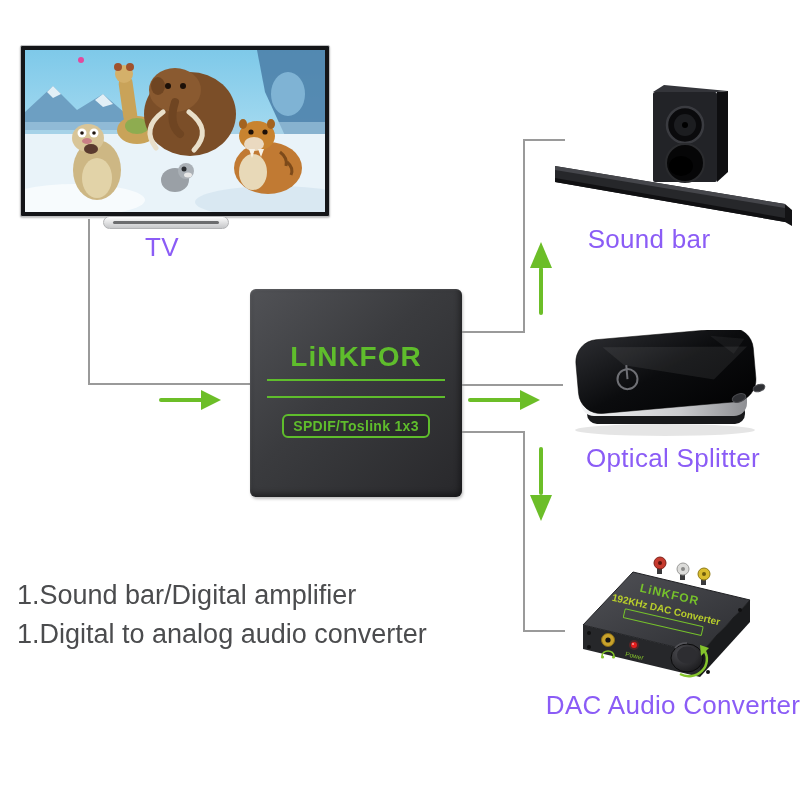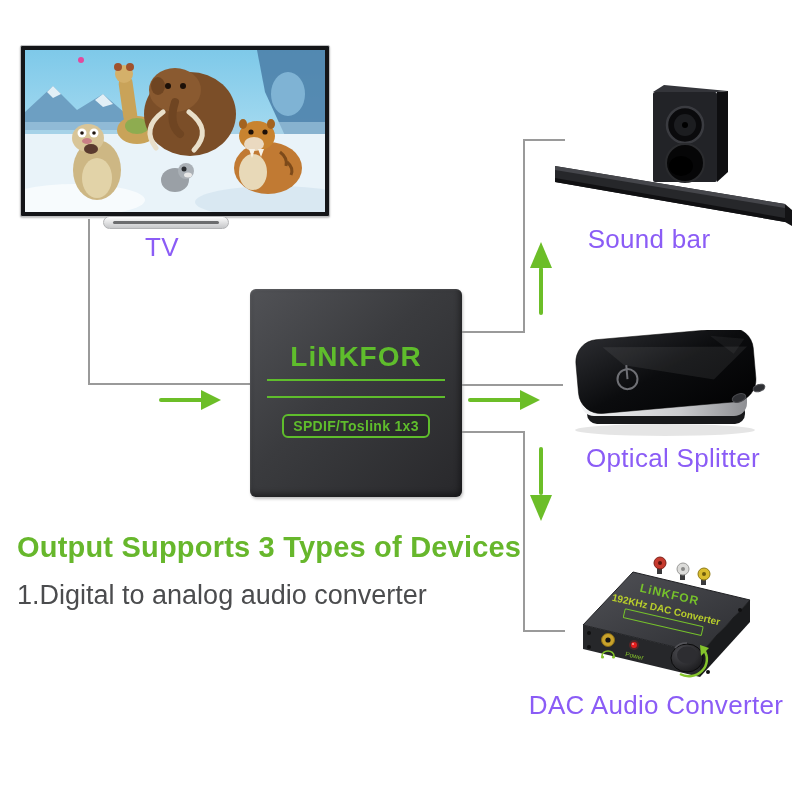--- a/index.html
+++ b/index.html
@@ -51,21 +51,21 @@
     margin-top:9px;border:2px solid #5fbd2c;color:#5fbd2c;font-size:14px;font-weight:bold;
     padding:2px 9px;border-radius:6px;letter-spacing:.3px;background:rgba(0,0,0,.15);
   }
   
   .info-heading{left:17px;top:531px;color:#67b72c;font-size:29px;font-weight:bold;letter-spacing:.2px;}
   .info-list{left:17px;top:576px;color:#4b4c4e;font-size:27px;line-height:39px;}
   .info-list .indent{padding-left:23px;}
   
   .lbl-soundbar{left:549px;top:224px;width:200px;}
   .lbl-bt{left:560px;top:443px;width:226px;}
-  .lbl-dac{left:528px;top:690px;width:256px;}
+  .lbl-dac{left:545px;top:690px;width:256px;}
   .lbl-tv{left:62px;top:232px;width:200px;}
 </style>
 </head>
 <body>
 
 <div class="canvas">
 
   <div class="abs tv-frame">
     <svg viewBox="0 0 300 162" preserveAspectRatio="none">
       <defs>
@@ -294,18 +294,18 @@
     </g>
     <g>
       <path d="M 112,126 A 18,17 0 0 0 136,102" stroke="#85c42c" stroke-width="2.5" fill="none"></path>
       <polygon points="132,97 141,100 133,108" fill="#85c42c"></polygon>
     </g>
     <circle cx="172" cy="62" r="2" fill="#0f0f10"></circle>
     <circle cx="140" cy="124" r="2" fill="#0f0f10"></circle>
   </svg>
   <div class="abs dev-label lbl-dac">DAC Audio Converter</div>
 
-  <div class="abs info-heading">Output Supports 3 Types of Devices</div>
   <div class="abs info-list">
+    <div>1.Sound bar/Digital amplifier</div>
     <div>1.Digital to analog audio converter</div>
   </div>
 
 </div>
 
 </body></html>

